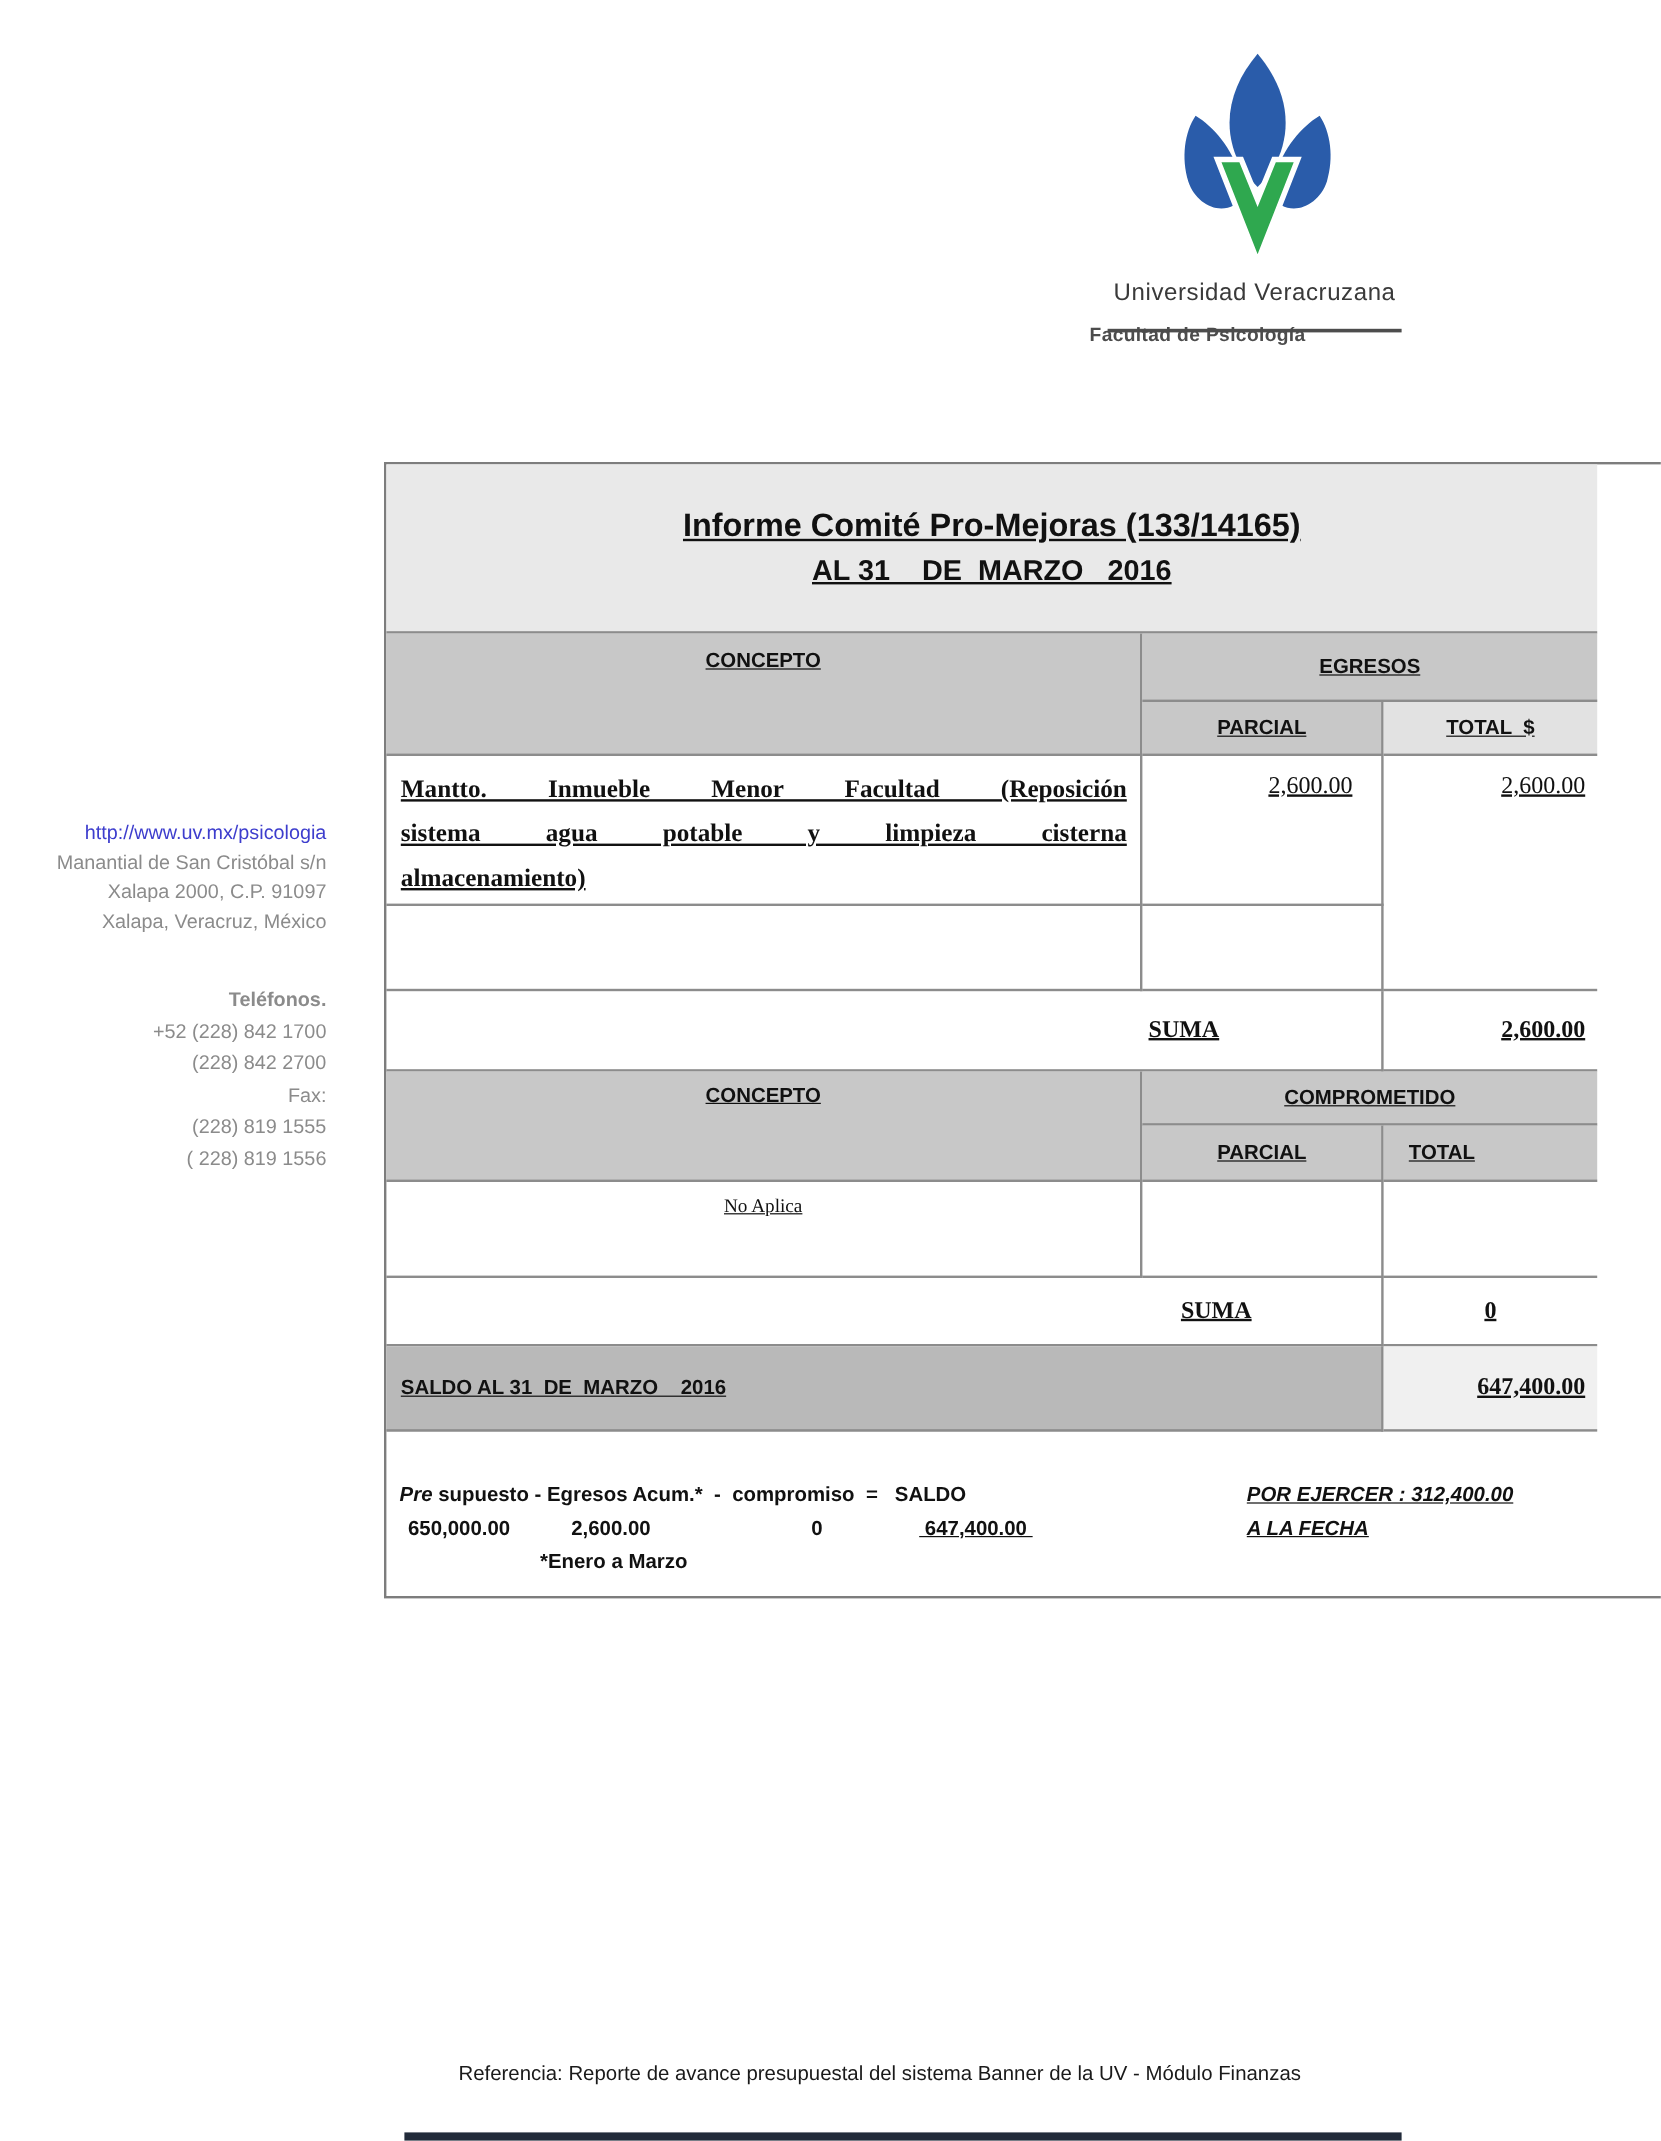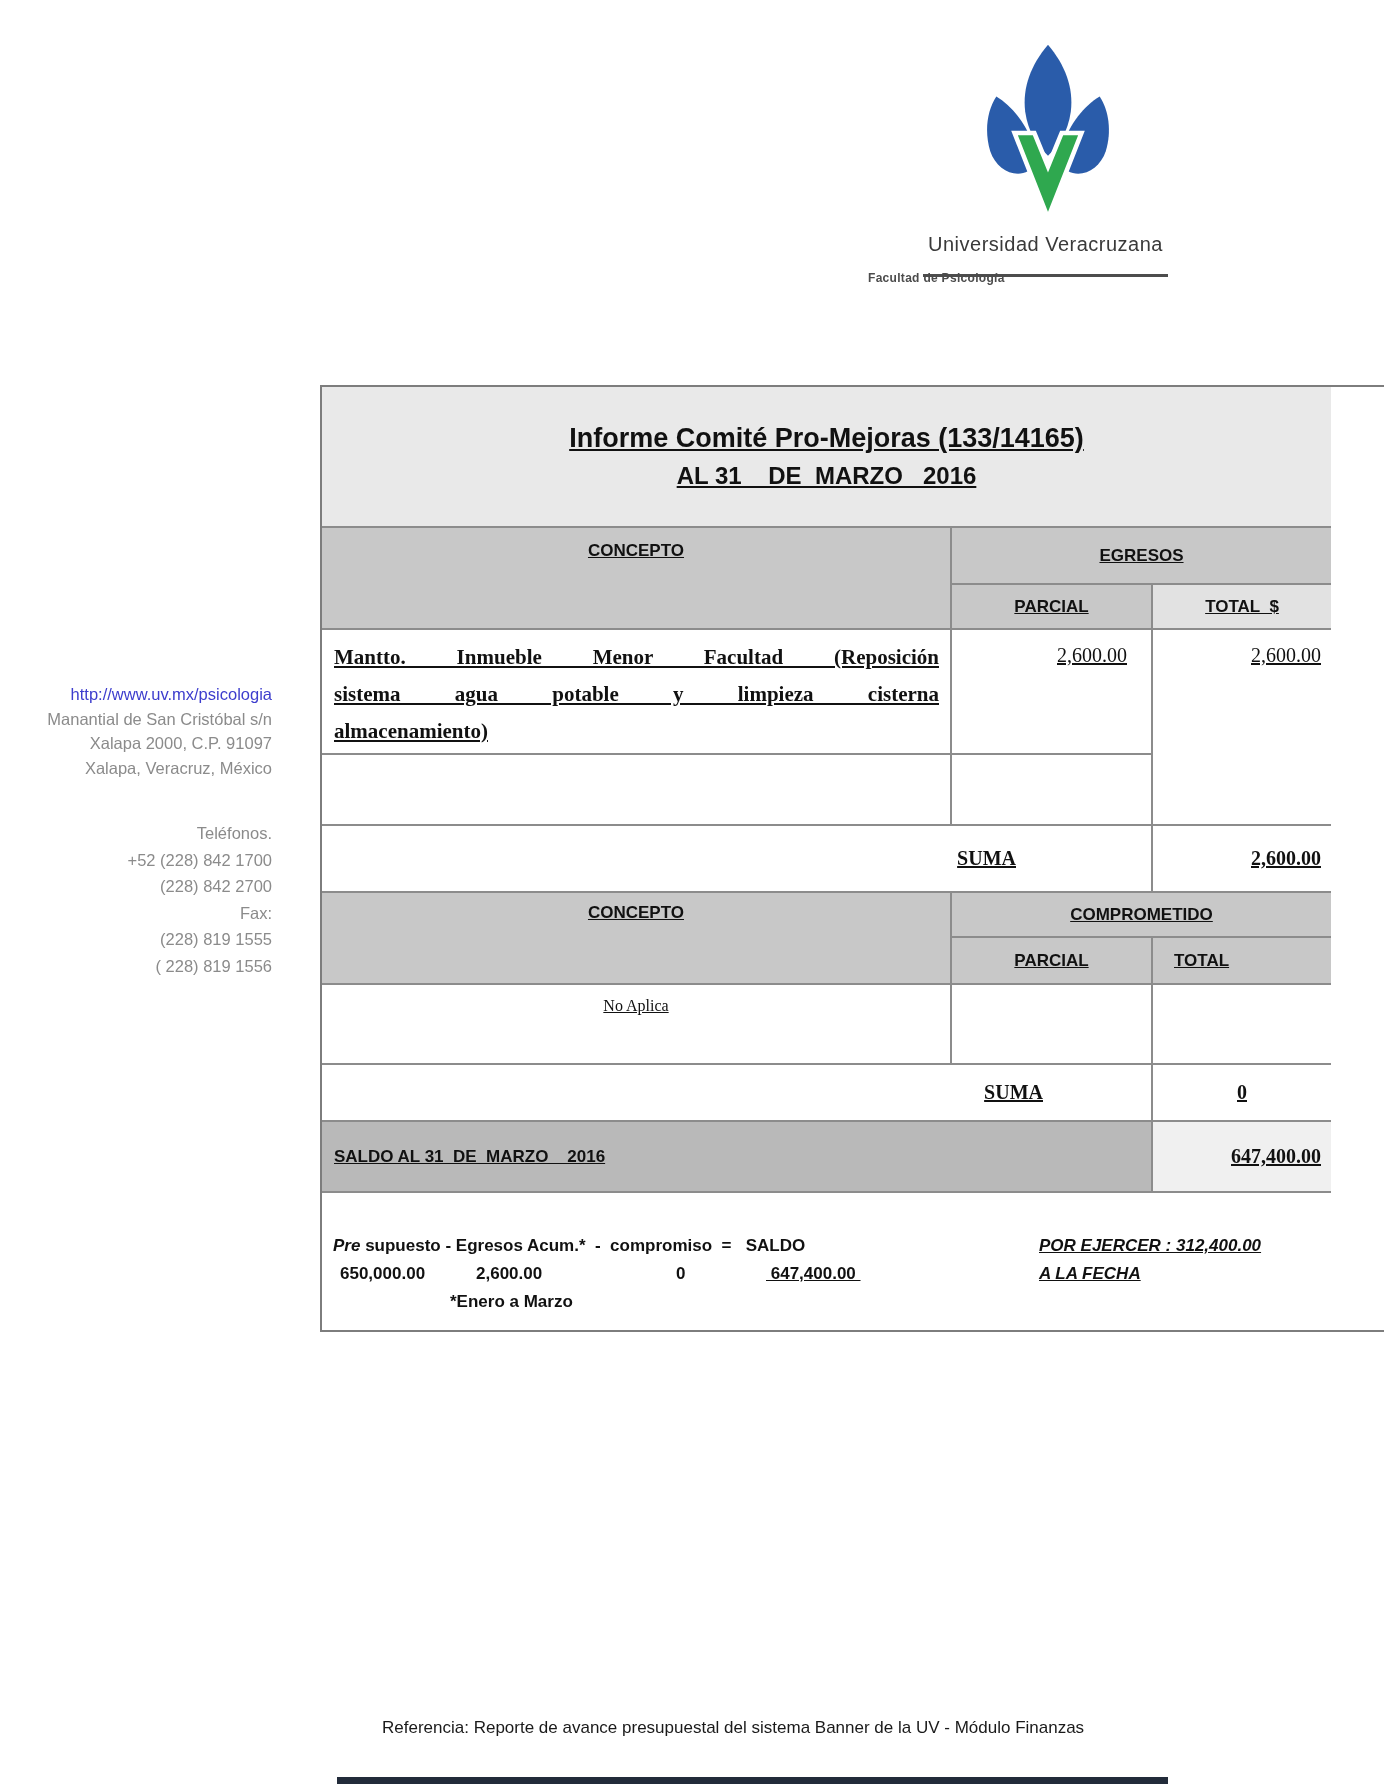--- a/index.html
+++ b/index.html
@@ -8,29 +8,29 @@
   .abs{position:absolute;}
   .pre{white-space:pre;}
 
   
   .wm{position:absolute;fill:#f6f6f7;z-index:0;}
 
   
   .uvname{position:absolute;left:923px;top:233px;width:245px;text-align:center;
           font-size:20px;letter-spacing:.5px;color:#3a3a3a;
           border-bottom:3px solid #4d4d4d;padding-bottom:18px;z-index:2;}
-  .faculty{position:absolute;left:868px;top:271px;font-size:12px;font-weight:bold;
+  .faculty{position:absolute;left:908px;top:271px;font-size:16px;font-weight:bold;
            color:#4c4c4c;letter-spacing:.3px;z-index:2;}
   .logo{position:absolute;left:972px;top:40px;width:152px;height:192px;z-index:2;}
 
   
   .side{position:absolute;left:8px;width:264px;text-align:right;z-index:2;
         font-size:16.5px;line-height:24.5px;color:#8b8b8b;}
   .side a{color:#3d3dcd;text-decoration:none;}
-  .side .b{font-weight:normal;}
+  .side .b{font-weight:bold;}
 
   
   .tbl{position:absolute;left:320px;top:385px;width:1128px;height:947px;z-index:2;
        box-sizing:border-box;border:2px solid #7d7d7d;background:#fff;display:grid;
        grid-template-columns:630px 201px 178px;
        grid-template-rows:141px 57px 45px 125px 71px 67px 45px 47px 80px 57px 71px 137px;text-decoration:underline;}
   .c{box-sizing:border-box;display:flex;min-width:0;}
   .br{border-right:2px solid #8c8c8c;}
   .bb{border-bottom:2px solid #8c8c8c;}
   .hgrey{background:#c8c8c8;}

